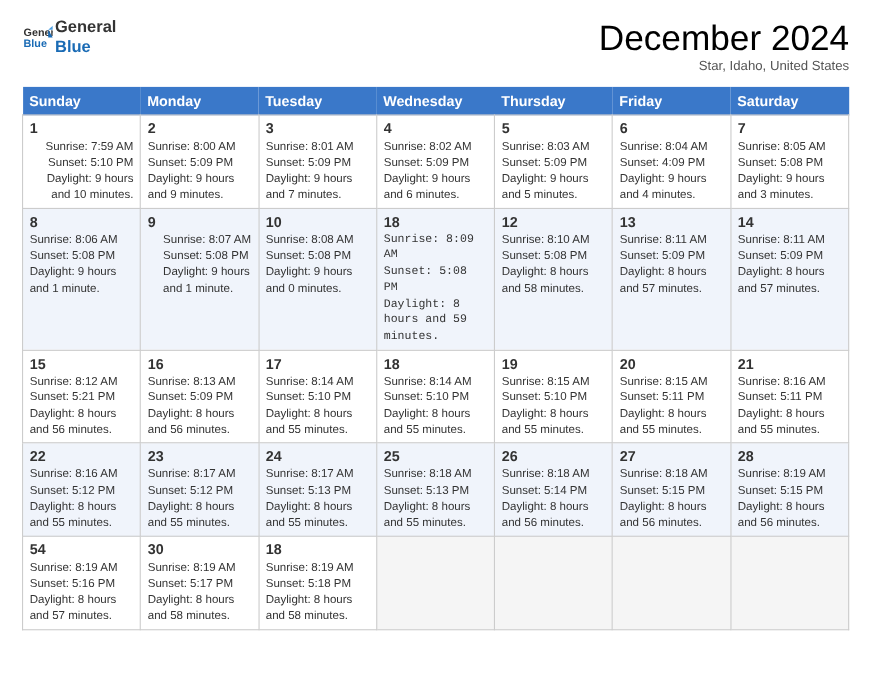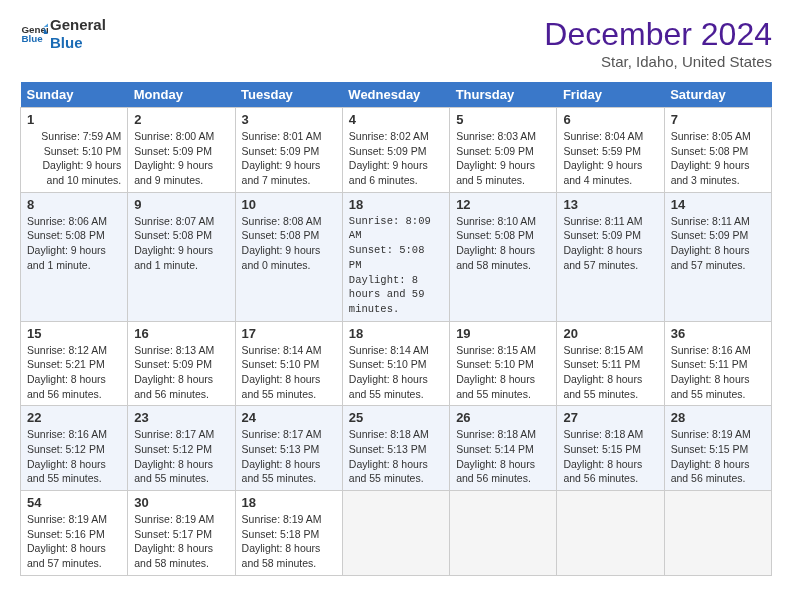--- a/index.html
+++ b/index.html
@@ -27,24 +27,24 @@
     .logo-icon {
       width: 28px;
       height: 28px;
     }
     .title-block {
       text-align: right;
     }
     .month-title {
       font-size: 32px;
       font-weight: normal;
-      color: #4c1d95;
+      color: #000000;
     }
     .location {
-      font-size: 15px;
+      font-size: 12px;
       color: #555;
     }
     table {
       width: 100%;
       border-collapse: collapse;
       font-size: 11px;
     }
     th {
       background-color: #3a78c9;
       color: #fff;
@@ -145,40 +145,40 @@
           </td>
           <td>
             <span class="day-num">5</span>
             <div class="day-info" style="white-space: pre-line;">Sunrise: 8:03 AM
 Sunset: 5:09 PM
 Daylight: 9 hours and 5 minutes.</div>
           </td>
           <td>
             <span class="day-num">6</span>
             <div class="day-info" style="white-space: pre-line;">Sunrise: 8:04 AM
-Sunset: 5:59 PM
+Sunset: 4:09 PM
 Daylight: 9 hours and 4 minutes.</div>
           </td>
           <td>
             <span class="day-num">7</span>
             <div class="day-info" style="white-space: pre-line;">Sunrise: 8:05 AM
 Sunset: 5:08 PM
 Daylight: 9 hours and 3 minutes.</div>
           </td>
         </tr>
         <tr>
           <td>
             <span class="day-num">8</span>
             <div class="day-info" style="white-space: pre-line;">Sunrise: 8:06 AM
 Sunset: 5:08 PM
 Daylight: 9 hours and 1 minute.</div>
           </td>
           <td>
             <span class="day-num">9</span>
-            <div class="day-info" style="white-space: pre-line;">Sunrise: 8:07 AM
+            <div class="day-info" style="white-space: pre-line; margin-left: 14px;">Sunrise: 8:07 AM
 Sunset: 5:08 PM
 Daylight: 9 hours and 1 minute.</div>
           </td>
           <td>
             <span class="day-num">10</span>
             <div class="day-info" style="white-space: pre-line;">Sunrise: 8:08 AM
 Sunset: 5:08 PM
 Daylight: 9 hours and 0 minutes.</div>
           </td>
           <td>
@@ -237,21 +237,21 @@
 Sunset: 5:10 PM
 Daylight: 8 hours and 55 minutes.</div>
           </td>
           <td>
             <span class="day-num">20</span>
             <div class="day-info" style="white-space: pre-line;">Sunrise: 8:15 AM
 Sunset: 5:11 PM
 Daylight: 8 hours and 55 minutes.</div>
           </td>
           <td>
-            <span class="day-num">36</span>
+            <span class="day-num">21</span>
             <div class="day-info" style="white-space: pre-line;">Sunrise: 8:16 AM
 Sunset: 5:11 PM
 Daylight: 8 hours and 55 minutes.</div>
           </td>
         </tr>
         <tr>
           <td>
             <span class="day-num">22</span>
             <div class="day-info" style="white-space: pre-line;">Sunrise: 8:16 AM
 Sunset: 5:12 PM

